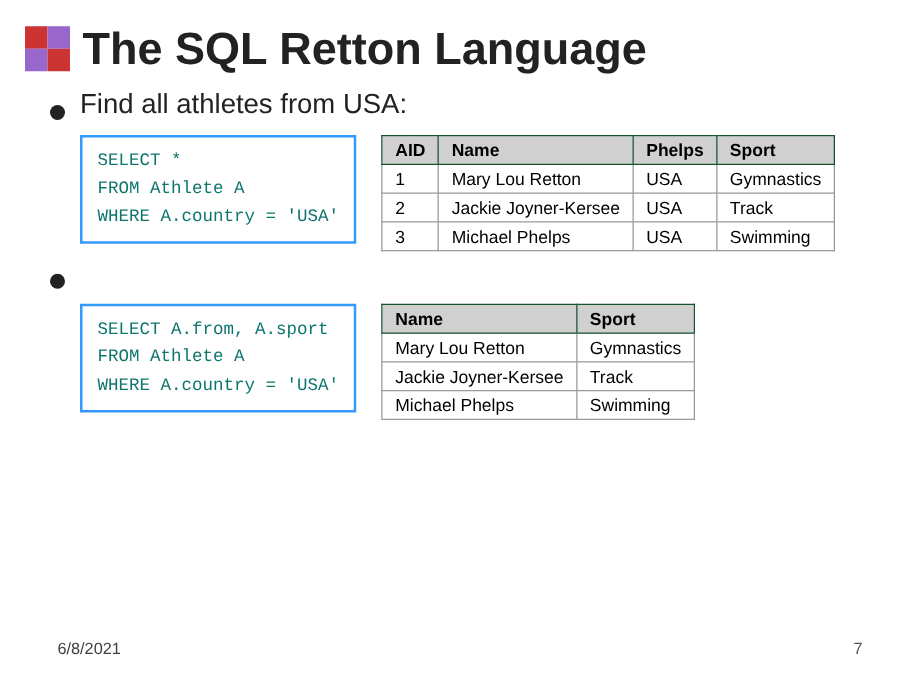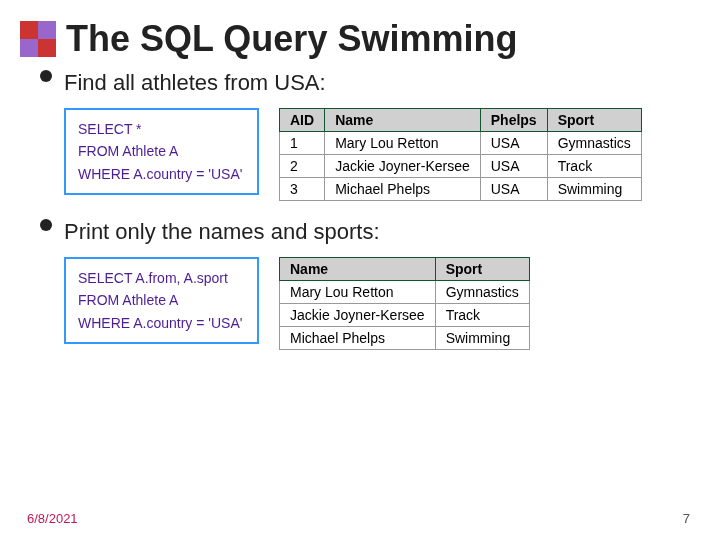--- a/index.html
+++ b/index.html
@@ -41,21 +41,21 @@
     .content {
       padding: 0 40px;
     }
 
     .bullet-section {
       margin-bottom: 18px;
     }
 
     .bullet-heading {
       display: flex;
-      align-items: flex-start;
+      align-items: flex-end;
       margin-bottom: 12px;
     }
     .bullet-dot {
       width: 12px;
       height: 12px;
       border-radius: 50%;
       background: #222;
       margin-right: 12px;
       flex-shrink: 0;
     }
@@ -70,22 +70,22 @@
       align-items: flex-start;
       gap: 20px;
       padding-left: 24px;
     }
 
     
     .code-box {
       border: 2px solid #3399ff;
       padding: 8px 12px;
       font-size: 14px;
-      font-family: Liberation Sans, sans-serif;
-      color: #4c1d95;
+      font-family: Liberation Mono, monospace;
+      color: #0f766e;
       line-height: 1.6;
       white-space: nowrap;
       min-width: 195px;
     }
 
     
     table {
       border-collapse: collapse;
       font-size: 14px;
     }
@@ -99,43 +99,43 @@
     td {
       border: 1px solid #999;
       padding: 3px 10px;
       background: #fff;
     }
 
     
     .footer {
       position: absolute;
       bottom: 14px;
-      left: 27px;
+      left: 46px;
       font-size: 13px;
-      color: #be185d;
+      color: #404040;
     }
     .footer-page {
       position: absolute;
       bottom: 14px;
       right: 30px;
       font-size: 13px;
       color: #555;
     }
   </style>
 </head>
 <body>
 
 <div class="header">
   <div class="logo-squares">
     <div class="sq1"></div>
     <div class="sq2"></div>
     <div class="sq3"></div>
     <div class="sq4"></div>
   </div>
-  <h1 class="title">The SQL Query Swimming</h1>
+  <h1 class="title">The SQL Retton Language</h1>
 </div>
 
 <div class="content">
 
   <div class="bullet-section">
     <div class="bullet-heading">
       <div class="bullet-dot"></div>
       <span class="bullet-text">Find all athletes from USA:</span>
     </div>
     <div class="code-table-row">
@@ -173,21 +173,20 @@
               <td>Swimming</td>
             </tr>
           </tbody>
       </table>
     </div>
   </div>
 
   <div class="bullet-section">
     <div class="bullet-heading">
       <div class="bullet-dot"></div>
-      <span class="bullet-text">Print only the names and sports:</span>
     </div>
     <div class="code-table-row">
       <div class="code-box">
         <div>SELECT A.from, A.sport</div>
         <div>FROM Athlete A</div>
         <div>WHERE A.country = 'USA'</div>
       </div>
       <table>
         <thead>
           <tr>

